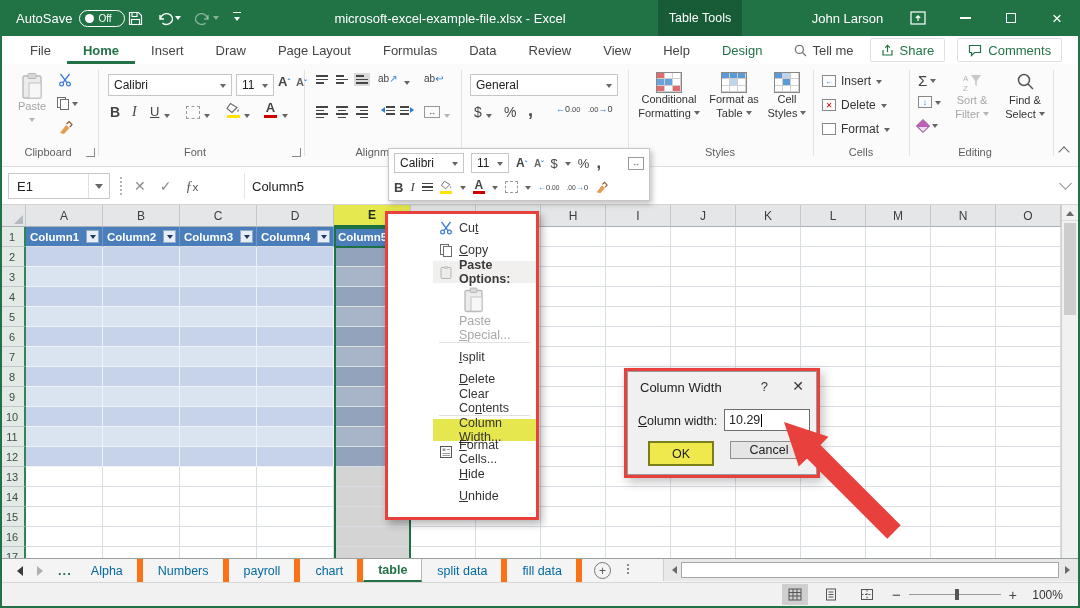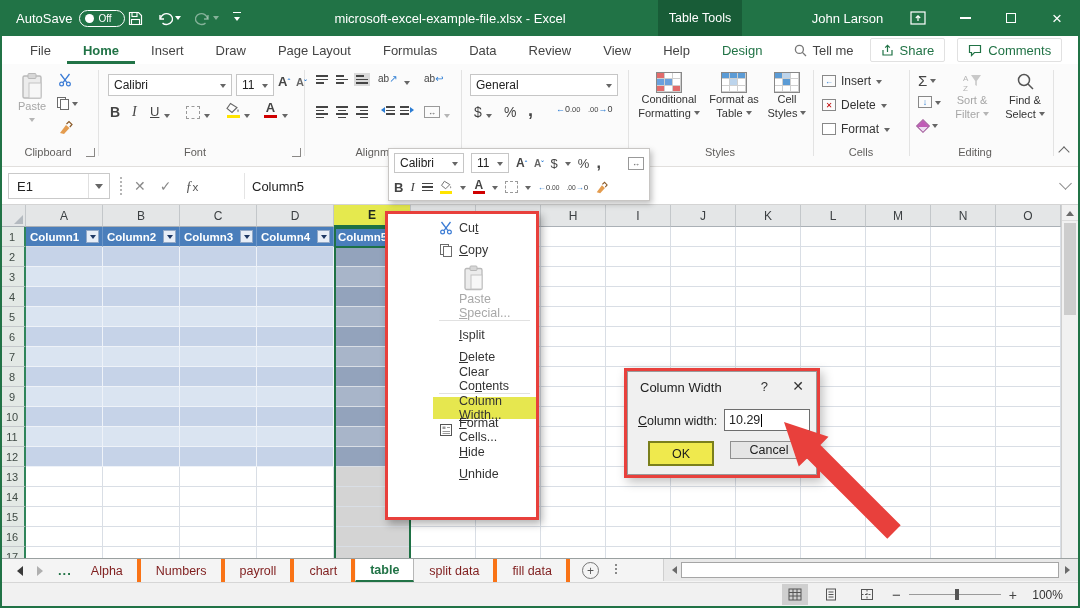--- a/index.html
+++ b/index.html
@@ -114,21 +114,21 @@
   .dlg-cancel { position:absolute; left:102px; top:69px; width:78px; height:18px; background:#e5e5e5; border:1px solid #8f8f8f; display:flex; align-items:center; justify-content:center; font-size:12.5px; }
 
   .arrow-svg { position:absolute; left:770px; top:408px; z-index:70; }
 
   
   .sheetbar { position:absolute; left:0; top:558px; width:1080px; height:24px; background:#f4f4f4; border-top:1px solid #9aa0a0; display:flex; align-items:stretch; }
   .nav { display:flex; align-items:center; gap:14px; padding:0 10px 0 12px; }
   .tri-l { width:0; height:0; border:5px solid transparent; border-right:6px solid #3a3a3a; }
   .tri-r { width:0; height:0; border:5px solid transparent; border-left:6px solid #b0b0b0; }
   .dots { color:#217346; font-weight:bold; font-size:13px; letter-spacing:1px; padding-right:4px; }
-  .sheet-tab { display:flex; align-items:center; padding:0 14px; font-size:12.5px; color:#7f1d1d; border-right:4px solid #f97316; border-left:1px solid #f4f4f4; }
+  .sheet-tab { display:flex; align-items:center; padding:0 14px; font-size:12.5px; color:#0369a1; border-right:6px solid #f97316; border-left:1px solid #f4f4f4; }
   .sheet-tab.active { background:#fff; color:#217346; font-weight:bold; border-bottom:2px solid #217346; border-right:1px solid #b7b7b7; }
   .addsheet { width:17px; height:17px; border:1px solid #767676; border-radius:50%; display:flex; align-items:center; justify-content:center; font-size:12px; color:#555; margin:3px 0 0 12px; }
   .more-v { margin:5px 0 0 16px; color:#666; font-size:12px; letter-spacing:0; line-height:4px; display:flex; flex-direction:column; gap:2px; }
   .more-v i { width:2px; height:2px; background:#666; border-radius:50%; }
   .hscroll { position:absolute; left:663px; top:559px; width:415px; height:22px; background:#e9e9e9; border-left:1px solid #cfcfcf; display:flex; align-items:center; }
   .hs-arrow { width:17px; height:22px; display:flex; align-items:center; justify-content:center; flex:none; }
   .tri-ls { width:0; height:0; border:4px solid transparent; border-right:5px solid #6a6a6a; }
   .tri-rs { width:0; height:0; border:4px solid transparent; border-left:5px solid #6a6a6a; }
   .hthumb { height:16px; flex:1; background:#fff; border:1px solid #a6a6a6; margin-right:2px; }
 
@@ -963,20 +963,29 @@
         </div>
         <div class="menu-item">
           <span class="mic">
             <svg width="14" height="14" viewBox="0 0 14 14">
               <rect x="1.5" y="1.5" width="8" height="10" fill="#fff" stroke="#6b6b6b"></rect>
               <rect x="4.5" y="3.5" width="8" height="10" fill="#fff" stroke="#6b6b6b"></rect>
             </svg>
           </span>
           <span><span></span><span class="mkey">C</span><span>opy</span></span>
         </div>
+        <div class="menu-heading">
+          <span class="mic">
+            <svg width="14" height="14" viewBox="0 0 14 14">
+              <rect x="2" y="2.5" width="10" height="11" rx="1" fill="#ececec" stroke="#b5b5b5"></rect>
+              <rect x="5" y="1" width="4" height="3" fill="#d0d0d0"></rect>
+            </svg>
+          </span>
+          <span>Paste Options:</span>
+        </div>
         <div class="menu-iconrow">
           <svg width="22" height="26" viewBox="0 0 22 26">
             <rect x="2" y="3.5" width="17" height="21" rx="1.5" fill="#ececec" stroke="#b9b9b9" stroke-width="1.3"></rect>
             <rect x="7" y="1" width="7" height="4.5" rx="1" fill="#d7d7d7" stroke="#b9b9b9"></rect>
             <rect x="8" y="10" width="11" height="14" fill="#f7f7f7" stroke="#c4c4c4"></rect>
           </svg>
         </div>
         <div class="menu-item disabled">
           <span class="mic"></span>
           <span><span>Paste </span><span class="mkey">S</span><span>pecial...</span></span>

